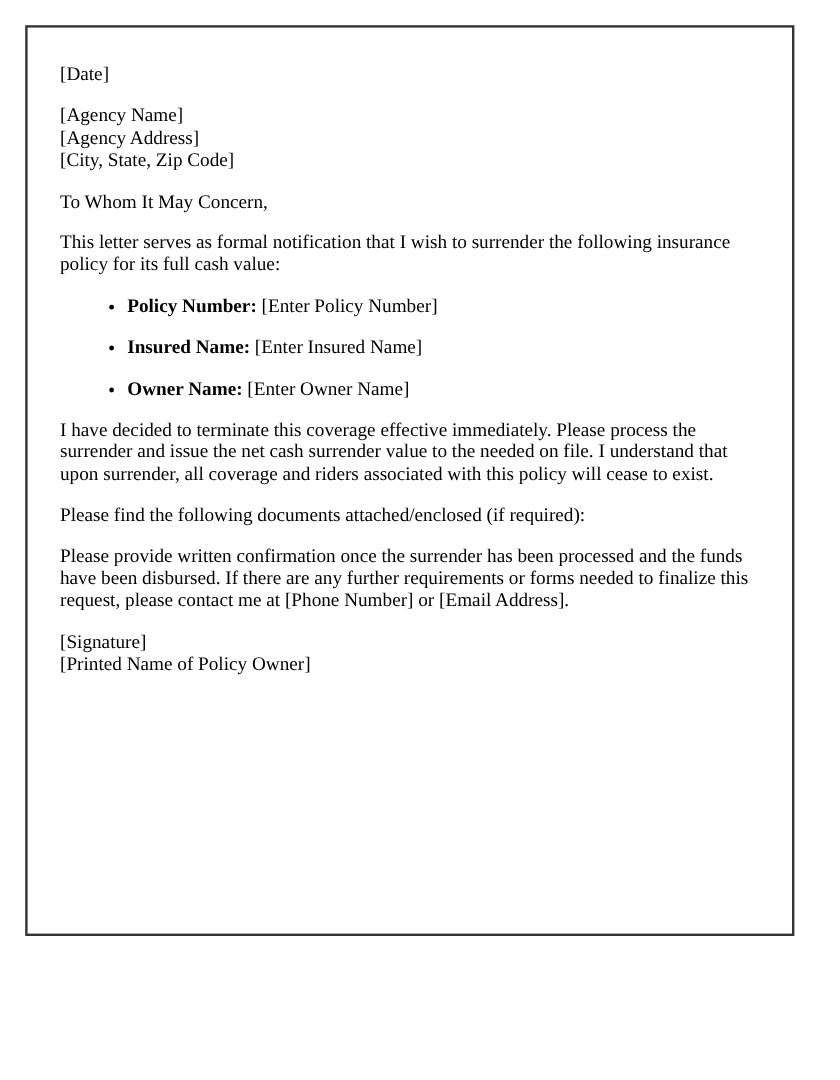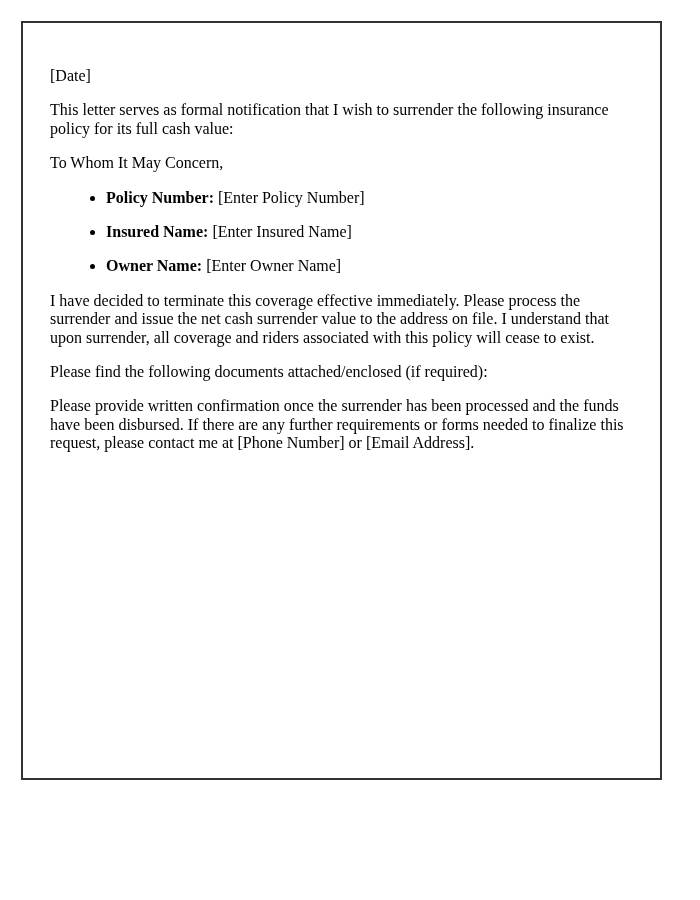--- a/index.html
+++ b/index.html
@@ -24,21 +24,21 @@
     width: 641px;
     height: 759px;
     box-sizing: border-box;
     border: 2px solid #333333;
     background: #ffffff;
   }
   .letter-content {
     padding: 27px 35px 0 27px;
   }
   .letter-content > :first-child {
-    margin-top: 17px;
+    margin-top: 4px;
   }
   p {
     margin: 16px 0;
     line-height: 1.15;
   }
   ul {
     margin: 16px 0;
     padding-left: 40px;
   }
   li {
@@ -50,35 +50,37 @@
   }
 </style>
 </head>
 <body>
 
 <div class="page-frame">
   <div class="letter-content">
 
     <p>[Date]</p>
 
+    <p><span>[Agency Name]</span><br><span>[Agency Address]</span><br><span>[City, State, Zip Code]</span></p>
 
 
+    <p>To Whom It May Concern,</p>
+
     <p>This letter serves as formal notification that I wish to surrender the following insurance policy for its full cash value:</p>
-
-    <p>To Whom It May Concern,</p>
 
     <ul>
       <li><b>Policy Number:</b> <span>[Enter Policy Number]</span></li>
       <li><b>Insured Name:</b> <span>[Enter Insured Name]</span></li>
       <li><b>Owner Name:</b> <span>[Enter Owner Name]</span></li>
     </ul>
 
-    <p>I have decided to terminate this coverage effective immediately. Please process the surrender and issue the net cash surrender value to the address on file. I understand that upon surrender, all coverage and riders associated with this policy will cease to exist.</p>
+    <p>I have decided to terminate this coverage effective immediately. Please process the surrender and issue the net cash surrender value to the needed on file. I understand that upon surrender, all coverage and riders associated with this policy will cease to exist.</p>
 
     <p>Please find the following documents attached/enclosed (if required):</p>
 
 
     <p>Please provide written confirmation once the surrender has been processed and the funds have been disbursed. If there are any further requirements or forms needed to finalize this request, please contact me at [Phone Number] or [Email Address].</p>
 
 
+    <p><span>[Signature]</span><br><span>[Printed Name of Policy Owner]</span></p>
 
   </div>
 </div>
 
 </body></html>

